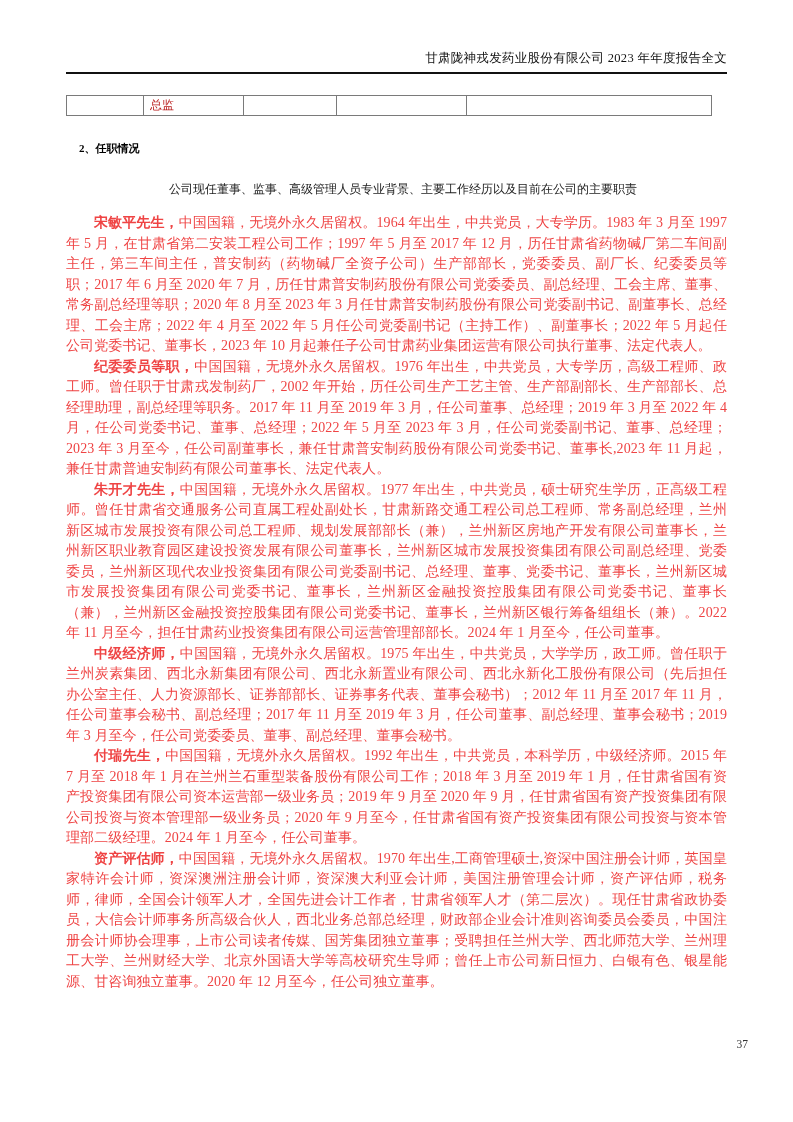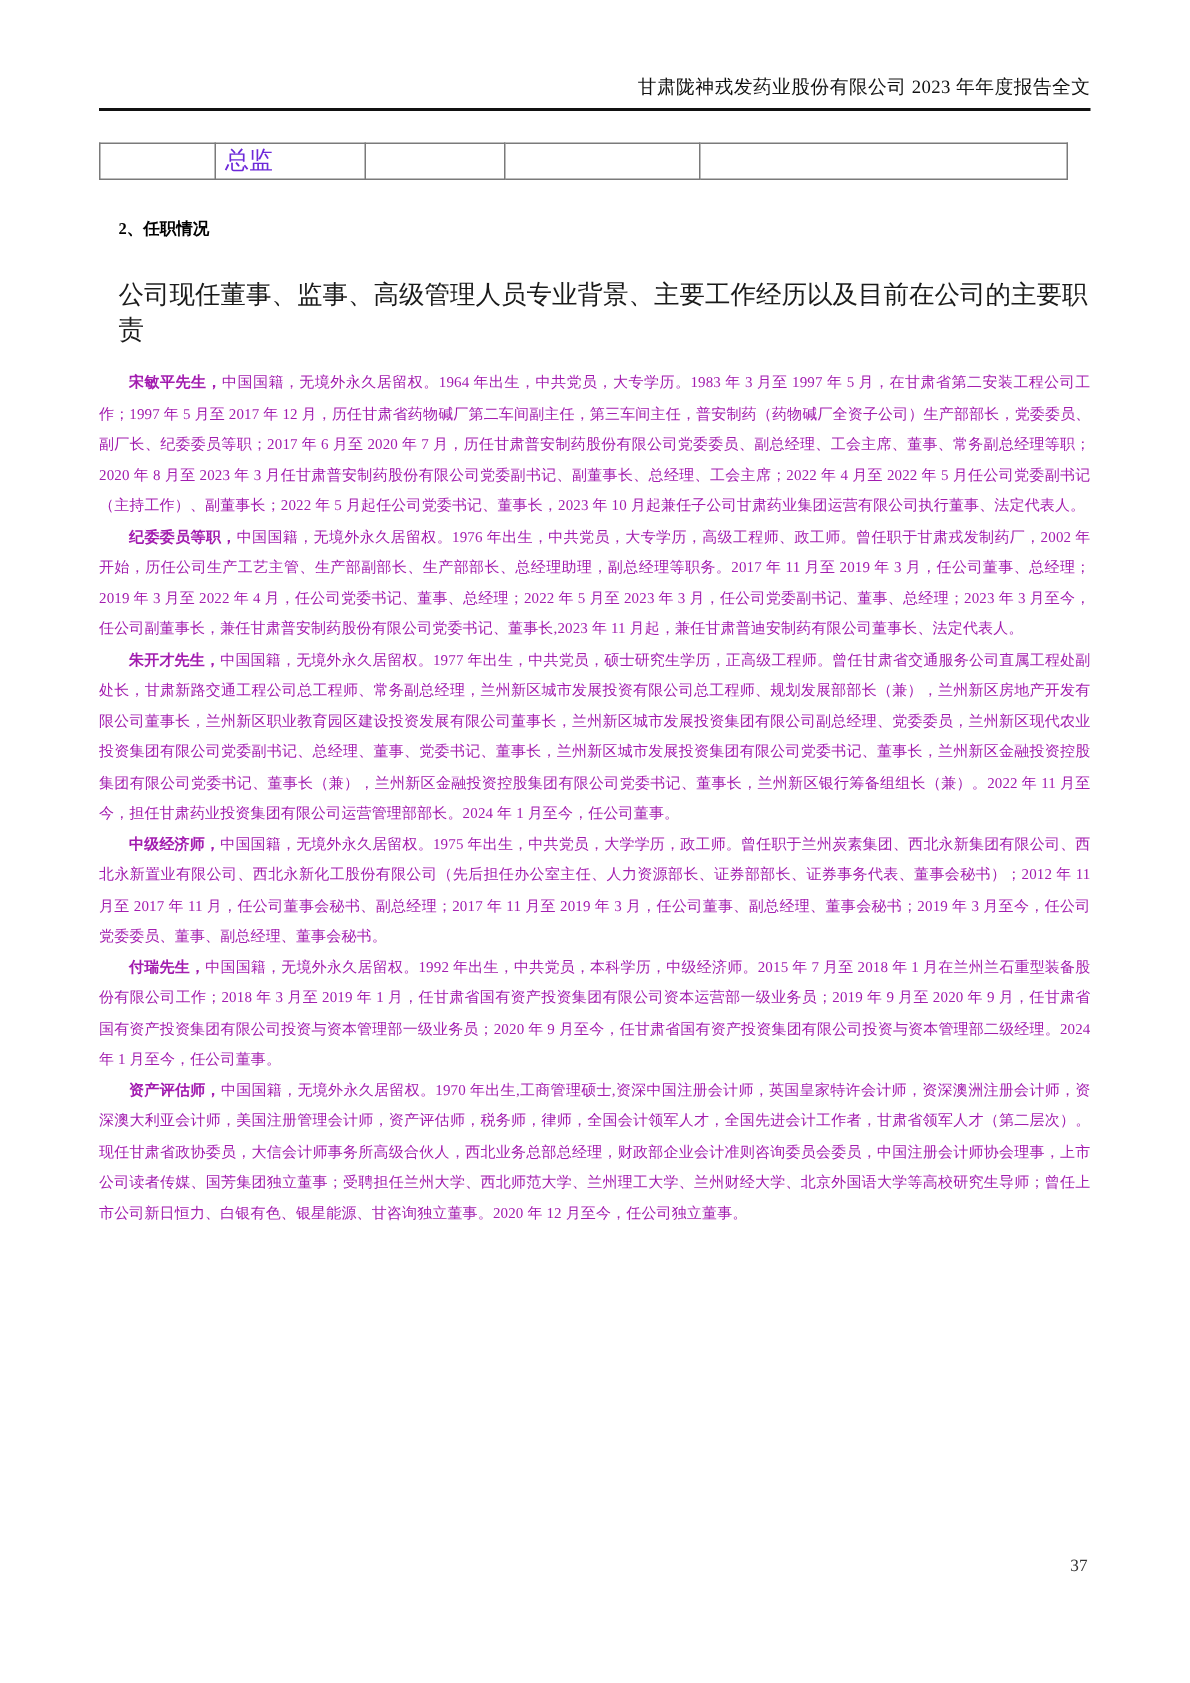--- a/index.html
+++ b/index.html
@@ -29,58 +29,59 @@
   }
   .frag-table {
     width: 645px;
     border-collapse: collapse;
     margin-top: 21px;
     table-layout: fixed;
   }
   .frag-table td {
     border: 1px solid #7a7a7a;
     height: 20px;
-    font-size: 16px;
+    font-size: 12px;
     padding: 1px 6px;
     vertical-align: middle;
-    color: #6d28d9;
+    color: #b91c1c;
     font-family: Liberation Mono, monospace;
   }
   .col1 { width: 77px; }
   .col2 { width: 100px; }
   .col3 { width: 93px; }
   .col4 { width: 130px; }
   .col5 { width: 245px; }
   .section-heading {
     margin: 25px 0 0 13px;
     font-size: 11px;
     font-weight: bold;
     color: #000000;
   }
   .intro-line {
     margin: 25px 0 0 13px;
-    font-size: 17px;
+    font-size: 12px;
     color: #1a1a1a;
+    text-align: center;
   }
   .bios {
     margin-top: 15px;
   }
   .bios p {
-    font-size: 10px;
+    font-size: 14px;
     line-height: 20.5px;
     text-align: justify;
     text-indent: 2em;
-    color: #a21caf;
+    color: #ef4444;
     letter-spacing: 0.1px;
   }
   .bio-name { font-weight: bold; }
   .page-number {
     position: absolute;
     top: 1038px;
-    right: 68px;
+    right: 45px;
     font-size: 11.5px;
     color: #333333;
   }
 </style>
 </head>
 <body>
 
 <div class="page">
 
   <div class="doc-header">

